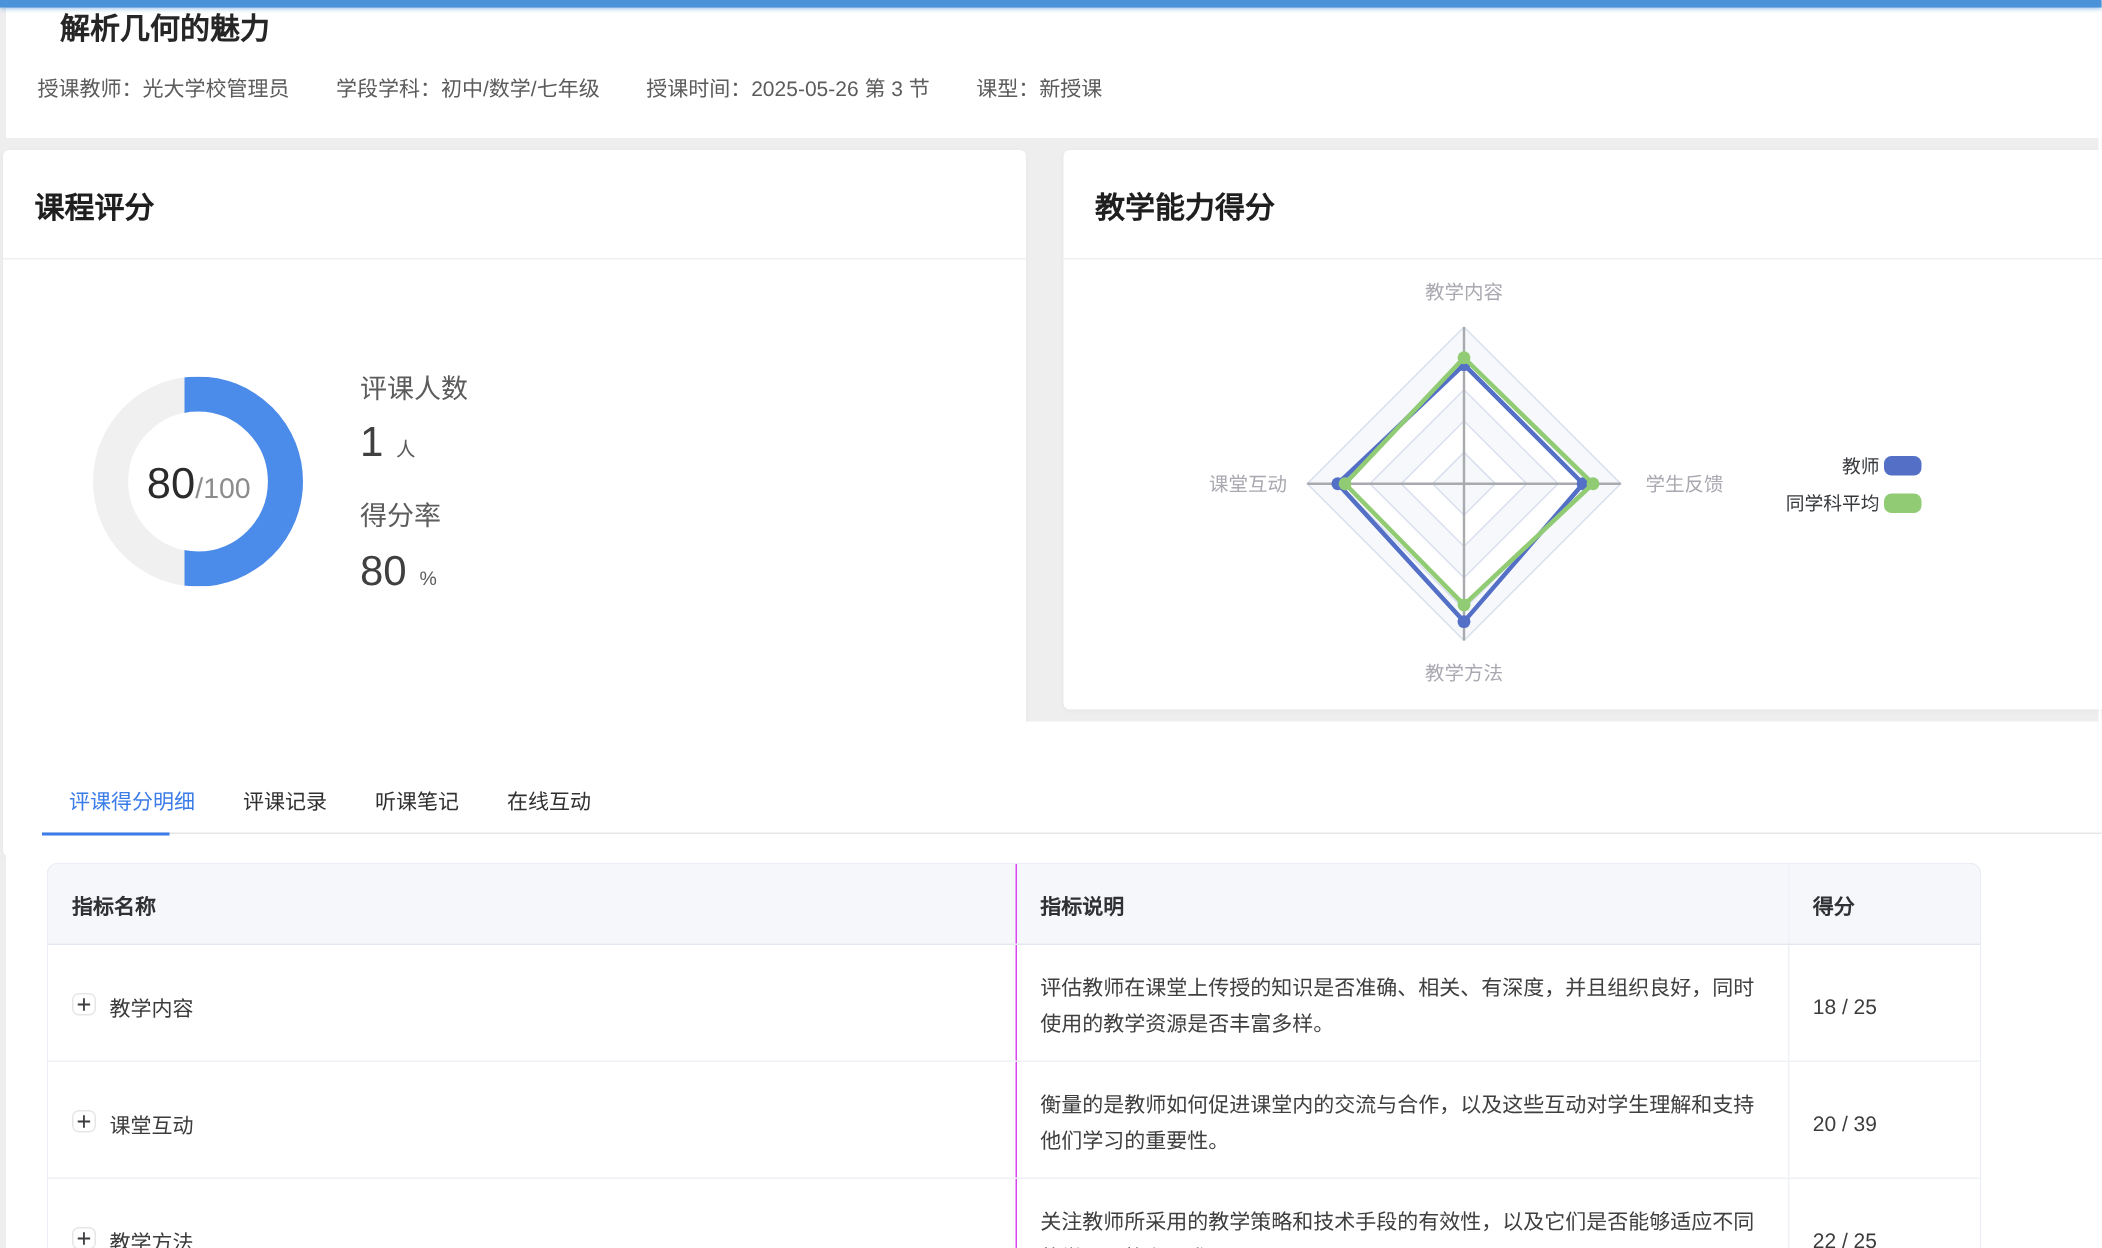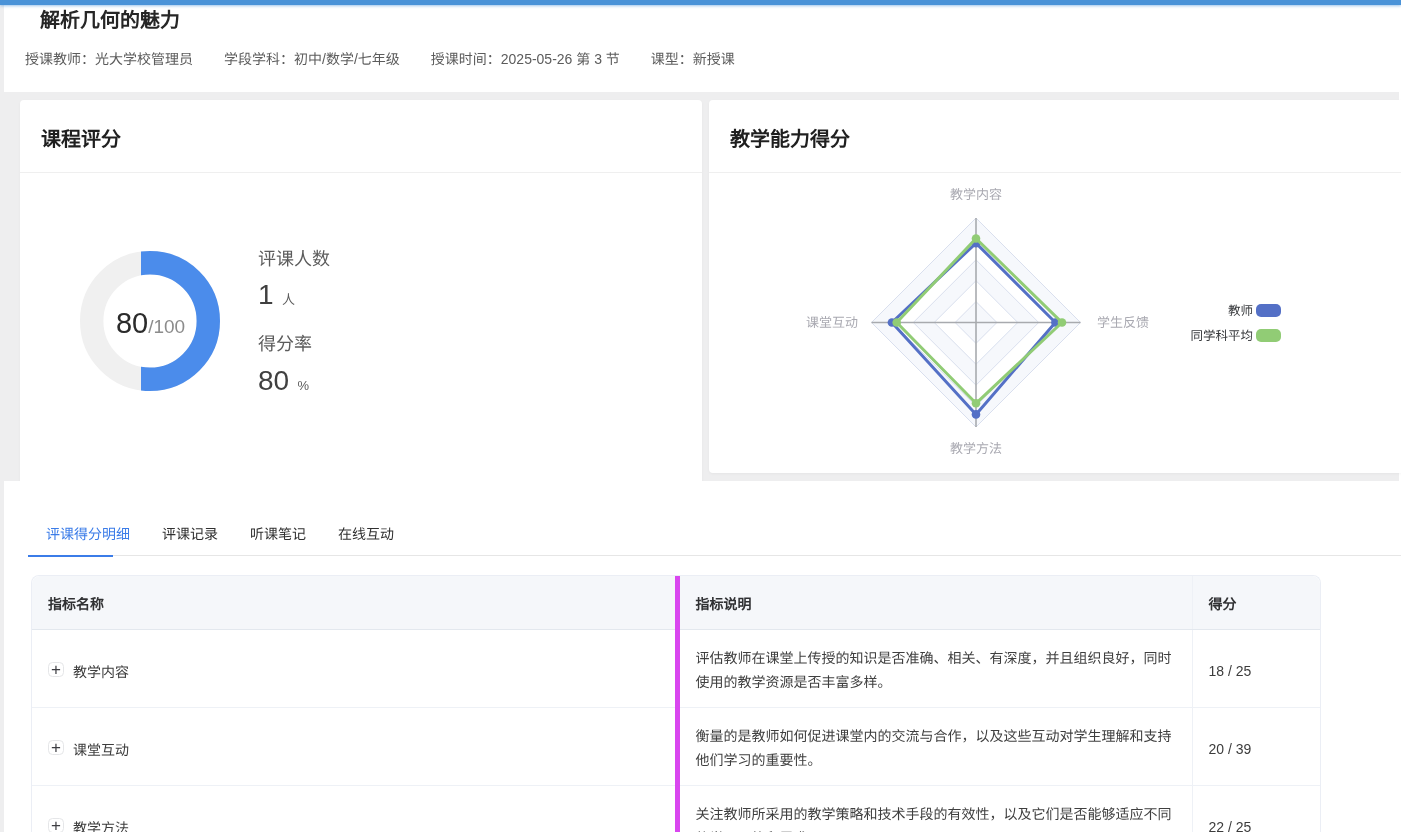--- a/index.html
+++ b/index.html
@@ -5,21 +5,21 @@
 <style>
   * { margin:0; padding:0; box-sizing:border-box; }
   html,body { width:1401px; height:832px; overflow:hidden; background:#eeeeef;
     font-family:"Liberation Sans", sans-serif; }
   #topbar { position:absolute; left:0; top:0; width:1401px; height:5px; background:#4a93d8; box-shadow:0 1px 3px rgba(74,147,216,.55); z-index:5; }
   #pagehead { position:absolute; left:4px; top:5px; width:1397px; height:87px; background:#fff; }
   #pagehead h1 { position:absolute; left:36px; top:5px; font-size:20px; font-weight:700; color:#262626; line-height:20px; }
   #meta { position:absolute; left:21px; top:47px; font-size:14px; color:#5c5c5c; line-height:14px; white-space:nowrap; }
   #meta span { margin-right:31px; }
   .card { position:absolute; background:#fff; border-radius:4px; box-shadow:0 1px 3px rgba(0,0,0,0.04); }
-  #card1 { left:20px; top:100px; width:682px; height:471px; }
+  #card1 { left:2px; top:100px; width:682px; height:471px; }
   #card2 { left:709px; top:100px; width:698px; height:373px; }
   .cardhead { position:absolute; left:0; top:0; right:0; height:73px; border-bottom:1px solid #efefef; }
   .cardhead .t { position:absolute; left:21px; top:29px; font-size:20px; font-weight:700; color:#1f1f1f; line-height:20px; }
   
   #donut { position:absolute; left:60px; top:151px; width:140px; height:140px; }
   #donuttext { position:absolute; left:0px; top:207px; width:261px; text-align:center; white-space:nowrap; }
   #donuttext .big { font-size:29px; color:#2b2b2b; }
   #donuttext .small { font-size:19px; color:#8c8c8c; }
   .statcol { position:absolute; left:238px; }
   .stat-label { font-size:18px; color:#5c5c5c; line-height:14px; }
@@ -35,21 +35,21 @@
   #tabs .tab.active { color:#3b7ce8; }
   #tabline { position:absolute; left:24px; top:74px; right:0; height:1px; background:#e6e6e6; }
   #tabunderline { position:absolute; left:24px; top:74px; width:85px; height:2px; background:#3b7ce8; }
   
   #tbl { position:absolute; left:31px; top:575px; width:1290px; border:1px solid #ebeef5; border-radius:8px 8px 0 0; background:#fff; border-bottom:none; }
   #tbl table { border-collapse:collapse; width:100%; table-layout:fixed; }
   #tbl th { background:#f5f7fa; height:53px; font-size:14px; font-weight:700; color:#303133; text-align:left; padding:2px 0 0 16px; border-bottom:1px solid #e3e8ee; }
   #tbl th:first-child { border-radius:8px 0 0 0; }
   #tbl th:last-child { border-radius:0 8px 0 0; }
   #tbl td { height:78px; font-size:14px; color:#3c3c3c; border-bottom:1px solid #eef1f6; padding:5px 0 0 16px; vertical-align:middle; }
-  #tbl th.c1, #tbl td.c1 { border-right:5px solid #d946ef; }
+  #tbl th.c1, #tbl td.c1 { border-right:1px solid #d946ef; }
   #tbl th.c2, #tbl td.c2 { border-right:1px solid #eef1f6; }
   #tbl td.c2 { line-height:23.5px; color:#3f3f3f; }
   .plus { display:inline-block; width:16px; height:15px; border:1px solid #e5e6e8; border-radius:4.5px; color:#3d3d42; text-align:center; line-height:13px; font-size:17px; vertical-align:2px; margin-right:9px; }
   .c1pad { padding-left:17px; }
 </style>
 </head>
 <body>
 <div style="position:absolute; right:0; top:5px; width:2px; height:827px; background:#fff;"></div>
 <div id="topbar"></div>
 <div id="pagehead">

